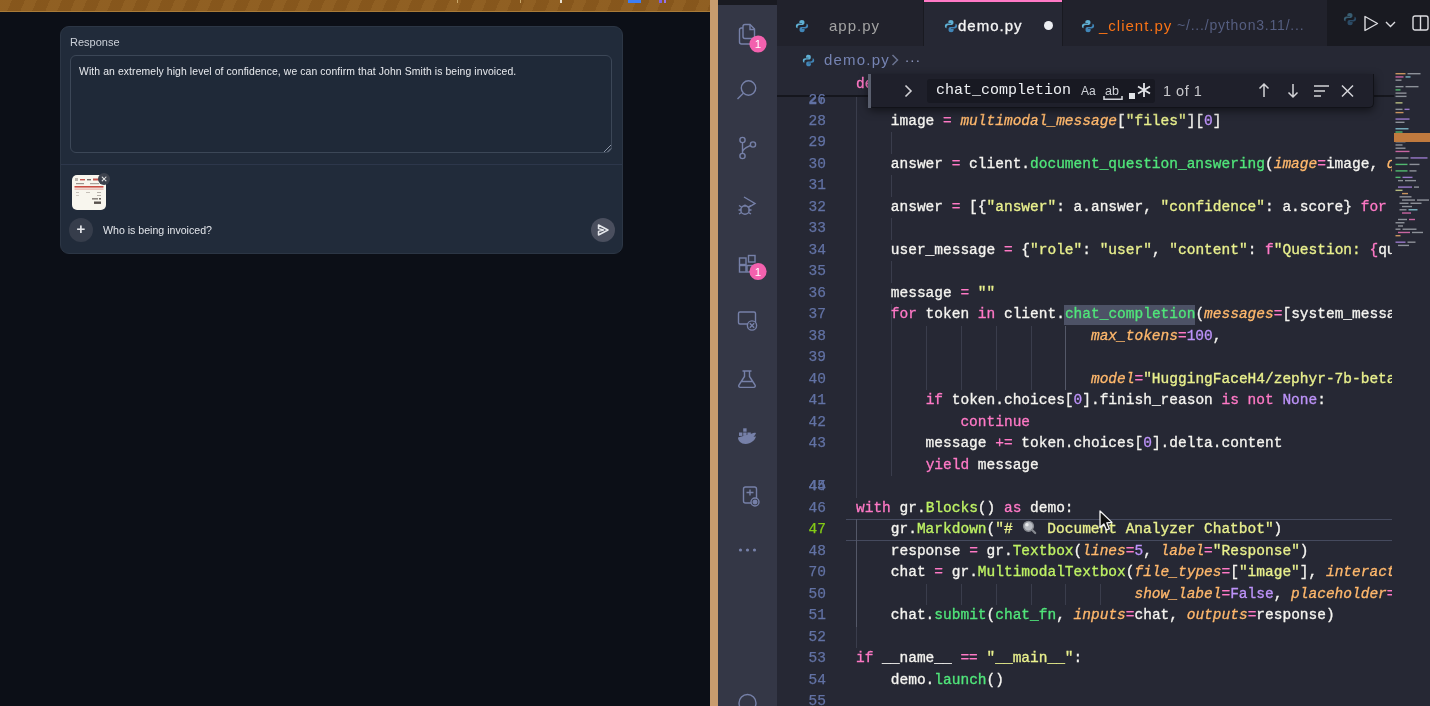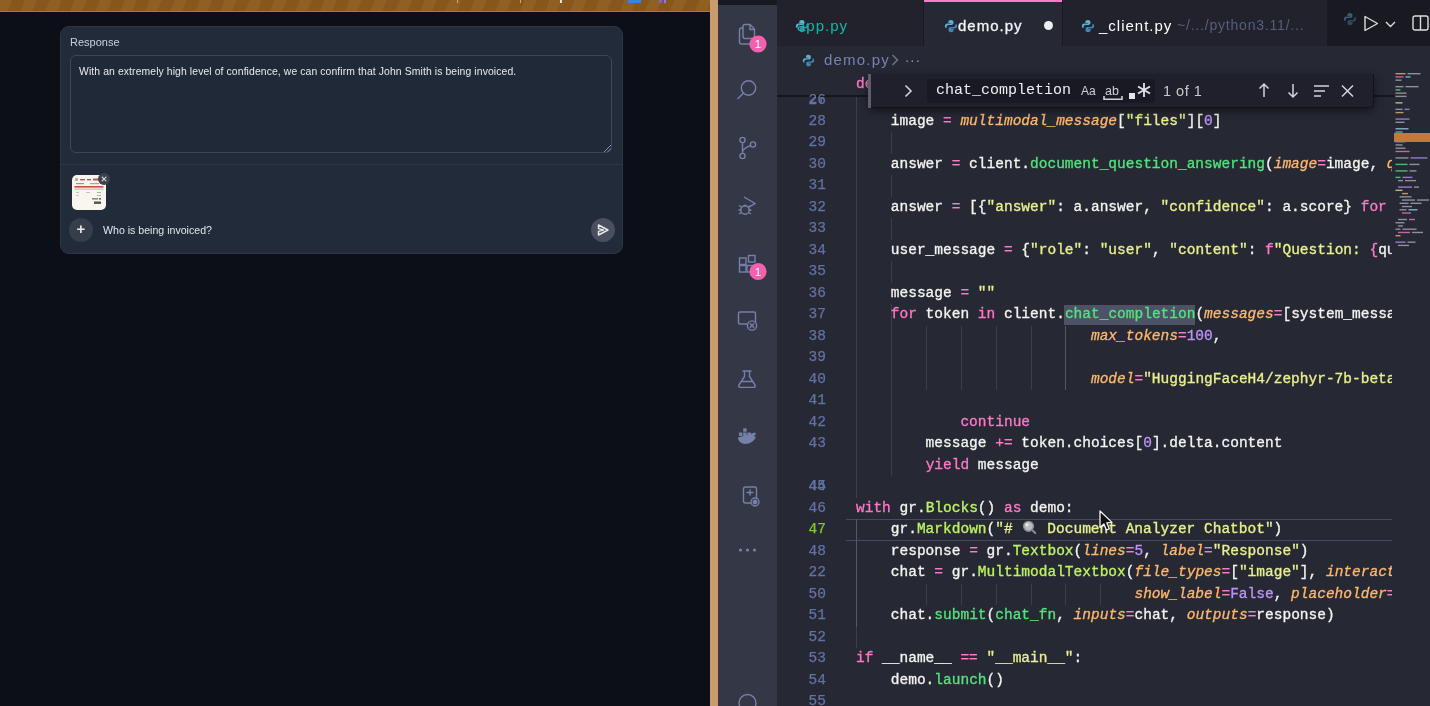--- a/index.html
+++ b/index.html
@@ -97,36 +97,36 @@
 
 <div class="a" id="abar"></div>
 <div class="a" style="left:718px;top:0;width:59px;height:4.5px;background:#191a21"></div>
 <div class="a" id="main"></div>
 <div class="a" id="tabs">
  <div class="tab" id="tab1">
       <svg style="position:absolute;left:18px;top:19px" width="14" height="14" viewBox="0 0 16 16">
         <path fill="#5fb0d4" d="M7.9 1c-1.8 0-2.9.8-2.9 2.2V4.6h3v.6H3.9C2.2 5.2 1 6.2 1 8c0 1.3.6 2.4 1.9 2.7V9.2c0-1.4 1.2-2.4 2.6-2.4h3.1c1.2 0 2.2-1 2.2-2.2V3.2C10.8 1.9 9.7 1 7.9 1z"></path>
         <path fill="#4186b8" d="M8.1 15c1.8 0 2.9-.8 2.9-2.2V11.4h-3v-.6h4.1c1.7 0 2.9-1 2.9-2.8 0-1.3-.6-2.4-1.9-2.7v1.5c0 1.4-1.2 2.4-2.6 2.4H7.4c-1.2 0-2.2 1-2.2 2.2v1.4C5.2 14.1 6.3 15 8.1 15z"></path>
       </svg>
-      <span class="tt" style="left:20px;color:#14b8a6">app.py</span>
+      <span class="tt" style="left:52px;color:#a3a3a3">app.py</span>
     </div>
  <div class="tab" id="tab2">
       <svg style="position:absolute;left:20px;top:17px" width="14" height="14" viewBox="0 0 16 16">
         <path fill="#5fb0d4" d="M7.9 1c-1.8 0-2.9.8-2.9 2.2V4.6h3v.6H3.9C2.2 5.2 1 6.2 1 8c0 1.3.6 2.4 1.9 2.7V9.2c0-1.4 1.2-2.4 2.6-2.4h3.1c1.2 0 2.2-1 2.2-2.2V3.2C10.8 1.9 9.7 1 7.9 1z"></path>
         <path fill="#4186b8" d="M8.1 15c1.8 0 2.9-.8 2.9-2.2V11.4h-3v-.6h4.1c1.7 0 2.9-1 2.9-2.8 0-1.3-.6-2.4-1.9-2.7v1.5c0 1.4-1.2 2.4-2.6 2.4H7.4c-1.2 0-2.2 1-2.2 2.2v1.4C5.2 14.1 6.3 15 8.1 15z"></path>
       </svg>
       <span class="tt" style="left:34px;top:15px;color:#f4f4f4;-webkit-text-stroke:.3px">demo.py</span>
       <div style="position:absolute;left:120px;top:19px;width:9px;height:9px;border-radius:50%;background:#eceef2"></div>
     </div>
  <div class="tab" id="tab3">
       <svg style="position:absolute;left:18px;top:19px" width="14" height="14" viewBox="0 0 16 16">
         <path fill="#5fb0d4" d="M7.9 1c-1.8 0-2.9.8-2.9 2.2V4.6h3v.6H3.9C2.2 5.2 1 6.2 1 8c0 1.3.6 2.4 1.9 2.7V9.2c0-1.4 1.2-2.4 2.6-2.4h3.1c1.2 0 2.2-1 2.2-2.2V3.2C10.8 1.9 9.7 1 7.9 1z"></path>
         <path fill="#4186b8" d="M8.1 15c1.8 0 2.9-.8 2.9-2.2V11.4h-3v-.6h4.1c1.7 0 2.9-1 2.9-2.8 0-1.3-.6-2.4-1.9-2.7v1.5c0 1.4-1.2 2.4-2.6 2.4H7.4c-1.2 0-2.2 1-2.2 2.2v1.4C5.2 14.1 6.3 15 8.1 15z"></path>
       </svg>
-      <span class="tt" style="left:36px;color:#ffffff">_client.py</span>
+      <span class="tt" style="left:36px;color:#f97316">_client.py</span>
       <span class="tt" style="left:114px;color:#555e80;font-size:14px;letter-spacing:.8px">~/.../python3.11/...</span>
     </div>
 </div>
 <div class="a" id="acts">
  <svg style="position:absolute;left:16px;top:12px;opacity:.45" width="14" height="14" viewBox="0 0 16 16">
       <path fill="#5fb0d4" d="M7.9 1c-1.8 0-2.9.8-2.9 2.2V4.6h3v.6H3.9C2.2 5.2 1 6.2 1 8c0 1.3.6 2.4 1.9 2.7V9.2c0-1.4 1.2-2.4 2.6-2.4h3.1c1.2 0 2.2-1 2.2-2.2V3.2C10.8 1.9 9.7 1 7.9 1z"></path>
       <path fill="#4186b8" d="M8.1 15c1.8 0 2.9-.8 2.9-2.2V11.4h-3v-.6h4.1c1.7 0 2.9-1 2.9-2.8 0-1.3-.6-2.4-1.9-2.7v1.5c0 1.4-1.2 2.4-2.6 2.4H7.4c-1.2 0-2.2 1-2.2 2.2v1.4C5.2 14.1 6.3 15 8.1 15z"></path>
     </svg>
  <svg style="position:absolute;left:36px;top:15px" width="17" height="17">
       <path d="M2 1.5 L14.5 8.5 L2 15.5 Z" fill="none" stroke="#dcdce0" stroke-width="1.4" stroke-linejoin="round"></path>
@@ -211,21 +211,21 @@
 <div class="ln" style="top:347.15px">39</div>
 <div class="ln" style="top:368.65px">40</div>
 <div class="ln" style="top:390.15px">41</div>
 <div class="ln" style="top:411.65px">42</div>
 <div class="ln" style="top:433.15px">43</div>
 <div class="ln" style="top:476px">44</div>
 <div class="ln" style="top:476.15px">45</div>
 <div class="ln" style="top:497.65px">46</div>
 <div class="ln" style="top:519.15px;color:#84cc16">47</div>
 <div class="ln" style="top:540.65px">48</div>
-<div class="ln" style="top:562.15px">22</div>
+<div class="ln" style="top:562.15px">70</div>
 <div class="ln" style="top:583.65px">50</div>
 <div class="ln" style="top:605.15px">51</div>
 <div class="ln" style="top:626.65px">52</div>
 <div class="ln" style="top:648.15px">53</div>
 <div class="ln" style="top:669.65px">54</div>
 <div class="ln" style="top:691.15px">55</div>
 <div class="ig" style="left:856px;top:96.50px;height:401.15px"></div>
 <div class="ig" style="left:856px;top:540.65px;height:107.50px"></div>
 <div class="ig" style="left:891px;top:304.15px;height:172.00px"></div>
 <div class="ig" style="left:891px;top:132.15px;height:21.50px"></div>
@@ -246,20 +246,21 @@
 <div class="iga" style="left:856px;top:519.15px;height:107.5px"></div>
 <div class="a" id="code">
     <div class="cl" style="top:36.65px">    image <span class="k">=</span> <span class="o">multimodal_message</span>[<span class="y">"files"</span>][<span class="p">0</span>]</div>
     <div class="cl" style="top:79.65px">    answer <span class="k">=</span> client.<span class="g">document_question_answering</span>(<span class="o">image</span><span class="k">=</span>image, <span class="o">qu</span></div>
     <div class="cl" style="top:122.65px">    answer <span class="k">=</span> [{<span class="y">"answer"</span>: a.answer, <span class="y">"confidence"</span>: a.score} <span class="k">for</span> a</div>
     <div class="cl" style="top:165.65px">    user_message <span class="k">=</span> {<span class="y">"role"</span>: <span class="y">"user"</span>, <span class="y">"content"</span>: <span class="k">f</span><span class="y">"Question: </span><span class="k">{</span>que</div>
     <div class="cl" style="top:208.65px">    message <span class="k">=</span> <span class="y">""</span></div>
     <div class="cl" style="top:230.15px">    <span class="k">for</span> token <span class="k">in</span> client.<span class="g">chat_completion</span>(<span class="o">messages</span><span class="k">=</span>[system_messag</div>
     <div class="cl" style="top:251.65px">                           <span class="o">max_tokens</span><span class="k">=</span><span class="p">100</span>,</div>
     <div class="cl" style="top:294.65px">                           <span class="o">model</span><span class="k">=</span><span class="y">"HuggingFaceH4/zephyr-7b-beta</span></div>
+    <div class="cl" style="top:316.15px">        <span class="k">if</span> token.choices[<span class="p">0</span>].finish_reason <span class="k">is</span> <span class="k">not</span> <span class="p">None</span>:</div>
     <div class="cl" style="top:337.65px">            <span class="k">continue</span></div>
     <div class="cl" style="top:359.15px">        message <span class="k">+=</span> token.choices[<span class="p">0</span>].delta.content</div>
     <div class="cl" style="top:380.65px">        <span class="k">yield</span> message</div>
     <div class="cl" style="top:423.65px"><span class="k">with</span> gr.<span class="c">Blocks</span>() <span class="k">as</span> demo:</div>
     <div class="cl" style="top:445.15px">    gr.<span class="c">Markdown</span>(<span class="y">"# </span><svg style="display:inline-block;vertical-align:-2px;margin-right:3px" width="23" height="15">
         <circle cx="7.5" cy="6.3" r="4.9" fill="#b9bcc2" stroke="#888b91" stroke-width="1.4"></circle>
         <circle cx="6" cy="4.8" r="1.7" fill="#e8eaec"></circle>
         <path d="M11.2 10 l3 3" stroke="#85888e" stroke-width="2.2" stroke-linecap="round"></path>
       </svg><span class="y">Document Analyzer Chatbot"</span>)</div>
     <div class="cl" style="top:466.65px">    response <span class="k">=</span> gr.<span class="c">Textbox</span>(<span class="o">lines</span><span class="k">=</span><span class="p">5</span>, <span class="o">label</span><span class="k">=</span><span class="y">"Response"</span>)</div>

